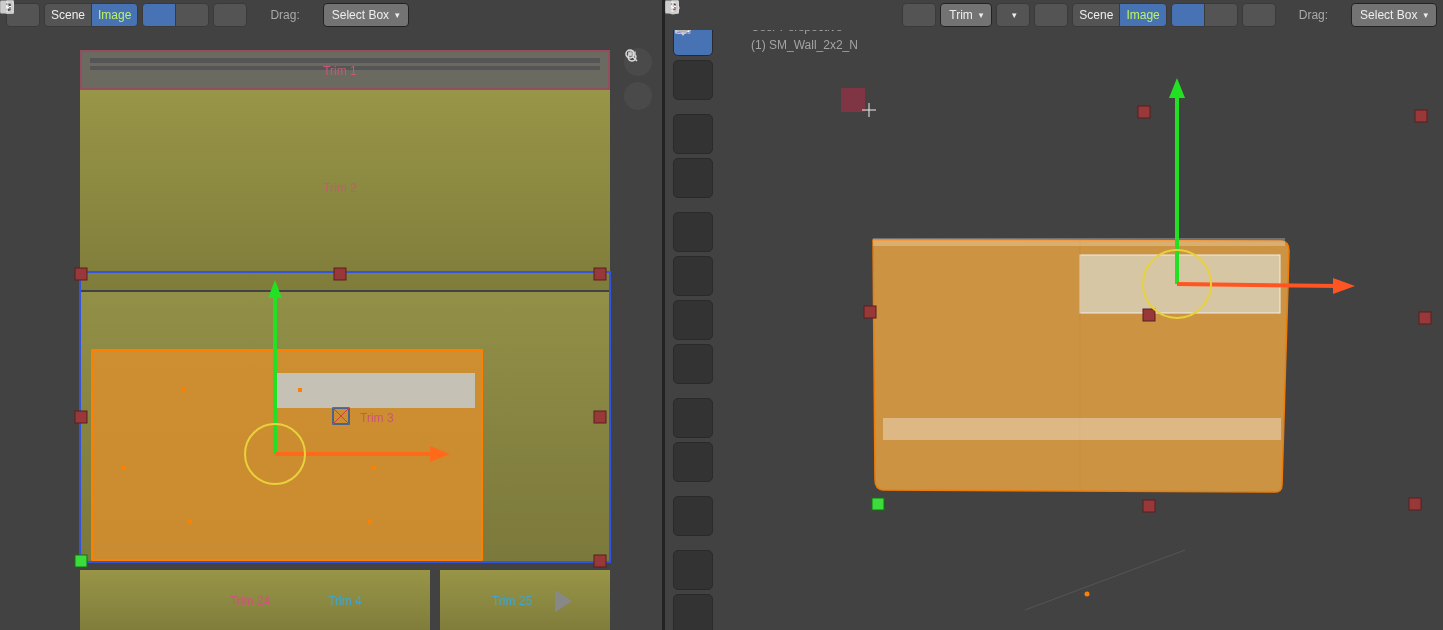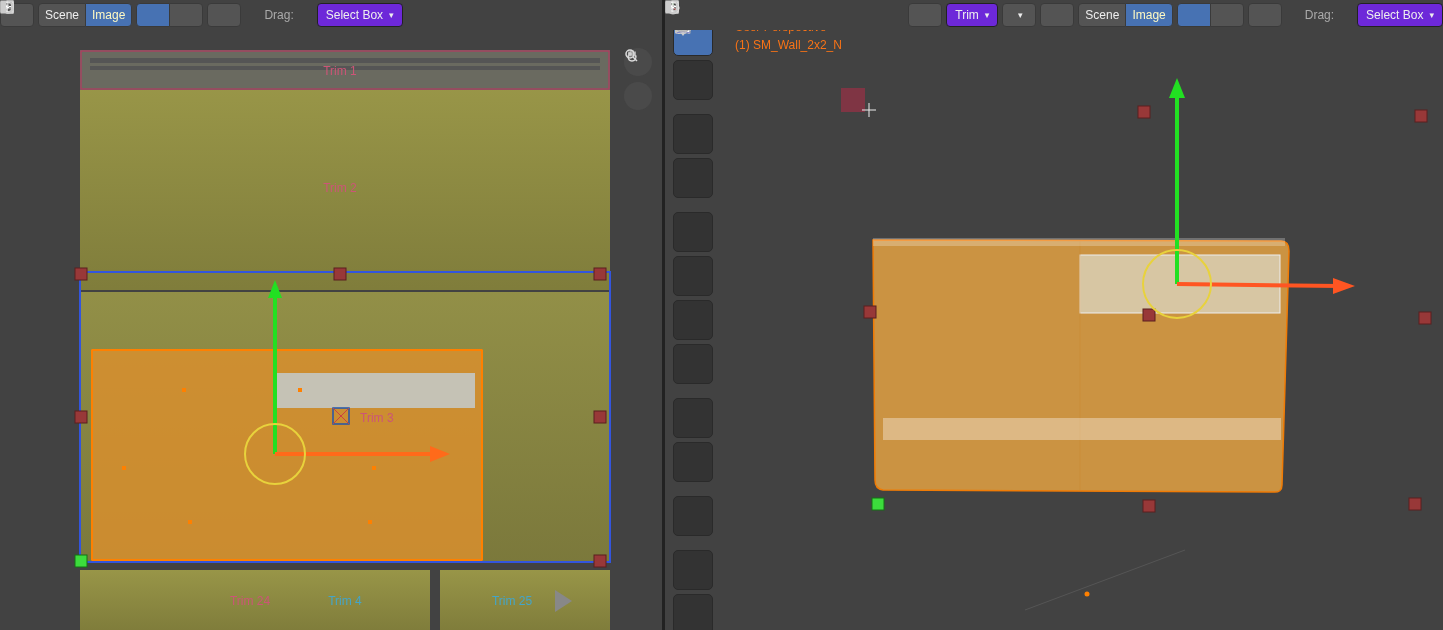--- a/index.html
+++ b/index.html
@@ -1,36 +1,36 @@
 <!DOCTYPE html>
 <html><head>
 <meta charset="utf-8">
 <style>
 html,body{margin:0;padding:0;background:#333;font-family:sans-serif;color:#ccc;font-size:12px;overflow:hidden}
 .app{width:1443px;height:630px;display:flex;background:#424242}
 .panel{position:relative;background:#424242;overflow:hidden}
 .left{width:662px;border-right:3px solid #222}
 .right{flex:1}
-.hdr{height:30px;background:#424242;display:flex;align-items:center;padding:0 0;gap:4px;position:relative;z-index:10}
+.hdr{height:30px;background:#424242;display:flex;align-items:center;padding:0 6px;gap:4px;position:relative;z-index:10}
 .spacer{flex:1}
 .btn{background:#545454;border:1px solid #3a3a3a;border-radius:4px;height:22px;display:flex;align-items:center;padding:0 6px;gap:4px;cursor:pointer;color:#eee}
-.btn.act{background:#4772b3;color:#fef9c3}
+.btn.act{background:#4772b3;color:#bef264}
 .btn.sm{padding:0 4px;width:24px;justify-content:center}
 .seg{display:flex}
 .seg .btn{border-radius:0;margin-left:-1px}
 .seg .btn:first-child{border-radius:4px 0 0 4px;margin-left:0}
 .seg .btn:last-child{border-radius:0 4px 4px 0}
 .lbl{color:#aaa;margin:0 19px}
-.dd{background:#6d28d9;border:1px solid #222;border-radius:4px;height:22px;display:flex;align-items:center;padding:0 8px;gap:4px;cursor:pointer;color:#eee}
+.dd{background:#737373;border:1px solid #222;border-radius:4px;height:22px;display:flex;align-items:center;padding:0 8px;gap:4px;cursor:pointer;color:#eee}
 .chev{font-size:9px;margin-left:2px}
 .view{position:absolute;top:30px;left:0;right:0;bottom:0}
 .toolcol{position:absolute;left:8px;top:16px;display:flex;flex-direction:column;gap:4px;z-index:5}
 .tbtn{width:38px;height:38px;background:#333;border:1px solid #2a2a2a;border-radius:5px;display:flex;align-items:center;justify-content:center;cursor:pointer;color:#ccc}
 .tbtn.act{background:#4772b3;color:#fff}
-.info{position:absolute;left:70px;top:18px;color:#f97316;z-index:5;line-height:1.5}
+.info{position:absolute;left:86px;top:18px;color:#a3a3a3;z-index:5;line-height:1.5}
 svg{position:absolute;top:0;left:0}
 .tl{fill:#cc5577;font-size:12px}
 .tl2{fill:#44a5c8;font-size:12px}
 .vnav{position:absolute;right:10px;top:18px;display:flex;flex-direction:column;gap:6px;z-index:5}
 .vbtn{width:28px;height:28px;background:#4a4a4a;border-radius:14px;display:flex;align-items:center;justify-content:center;cursor:pointer;color:#ddd}
 </style>
 </head>
 <body>
 
 <div class="app">

